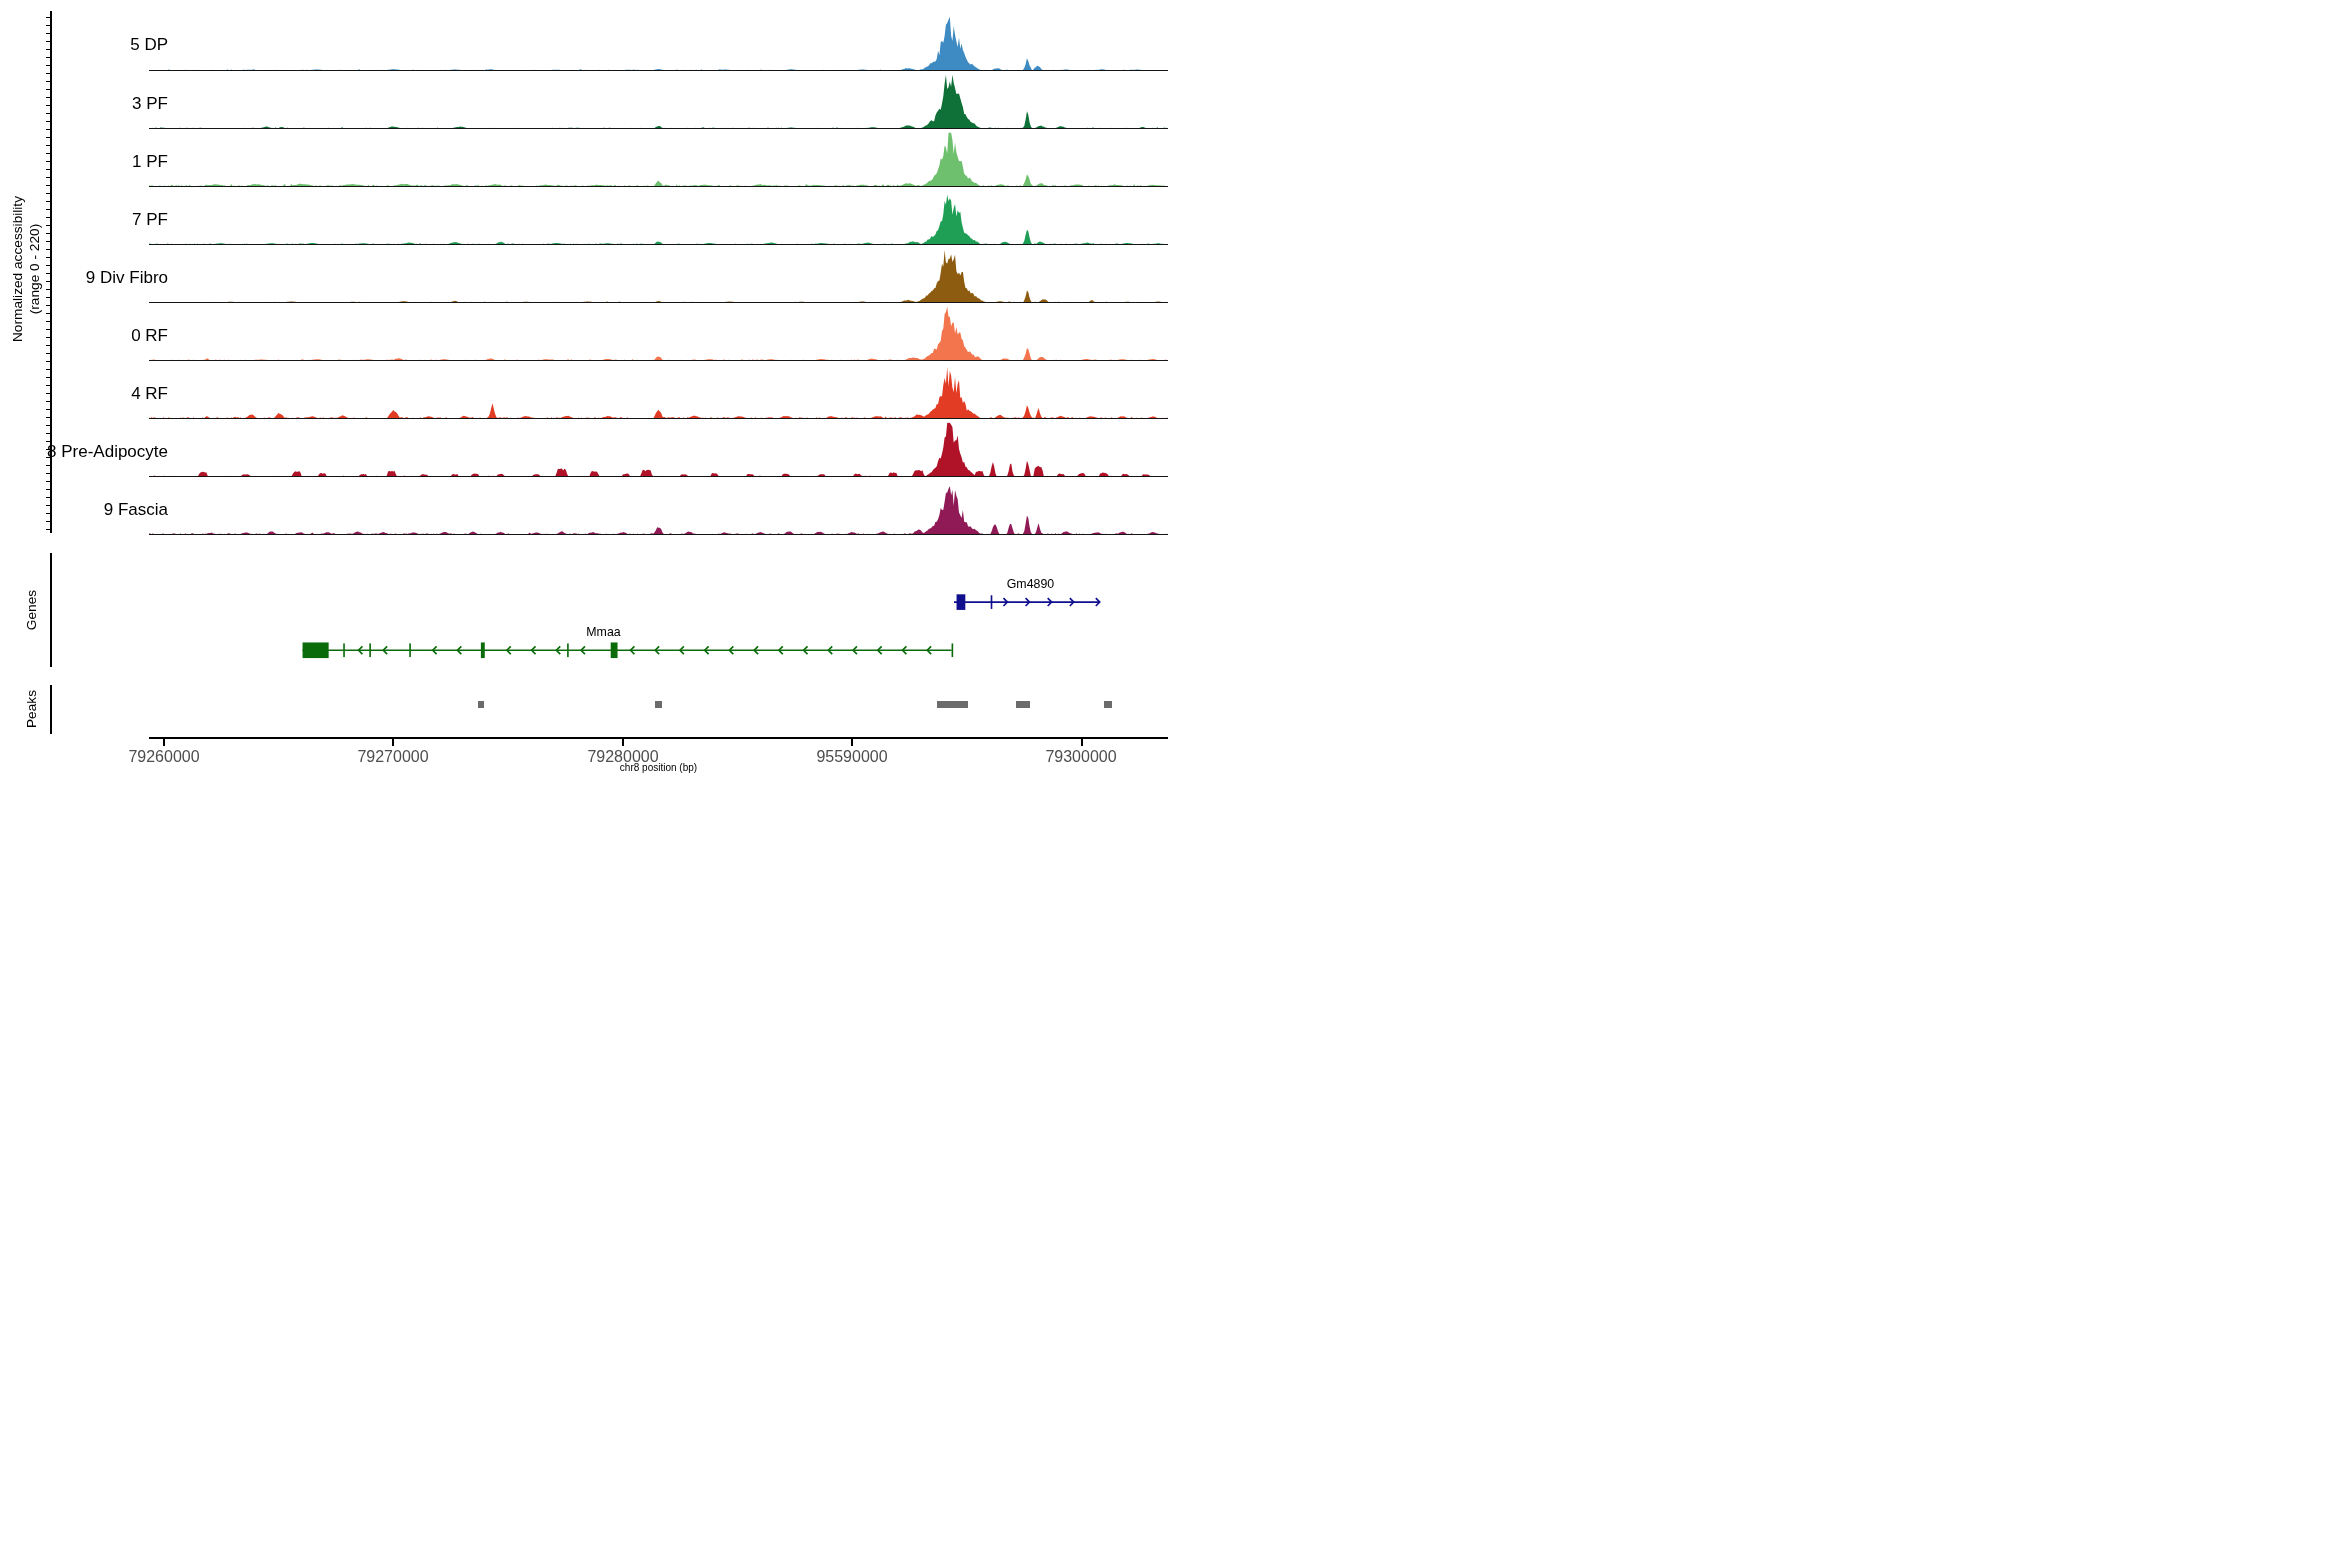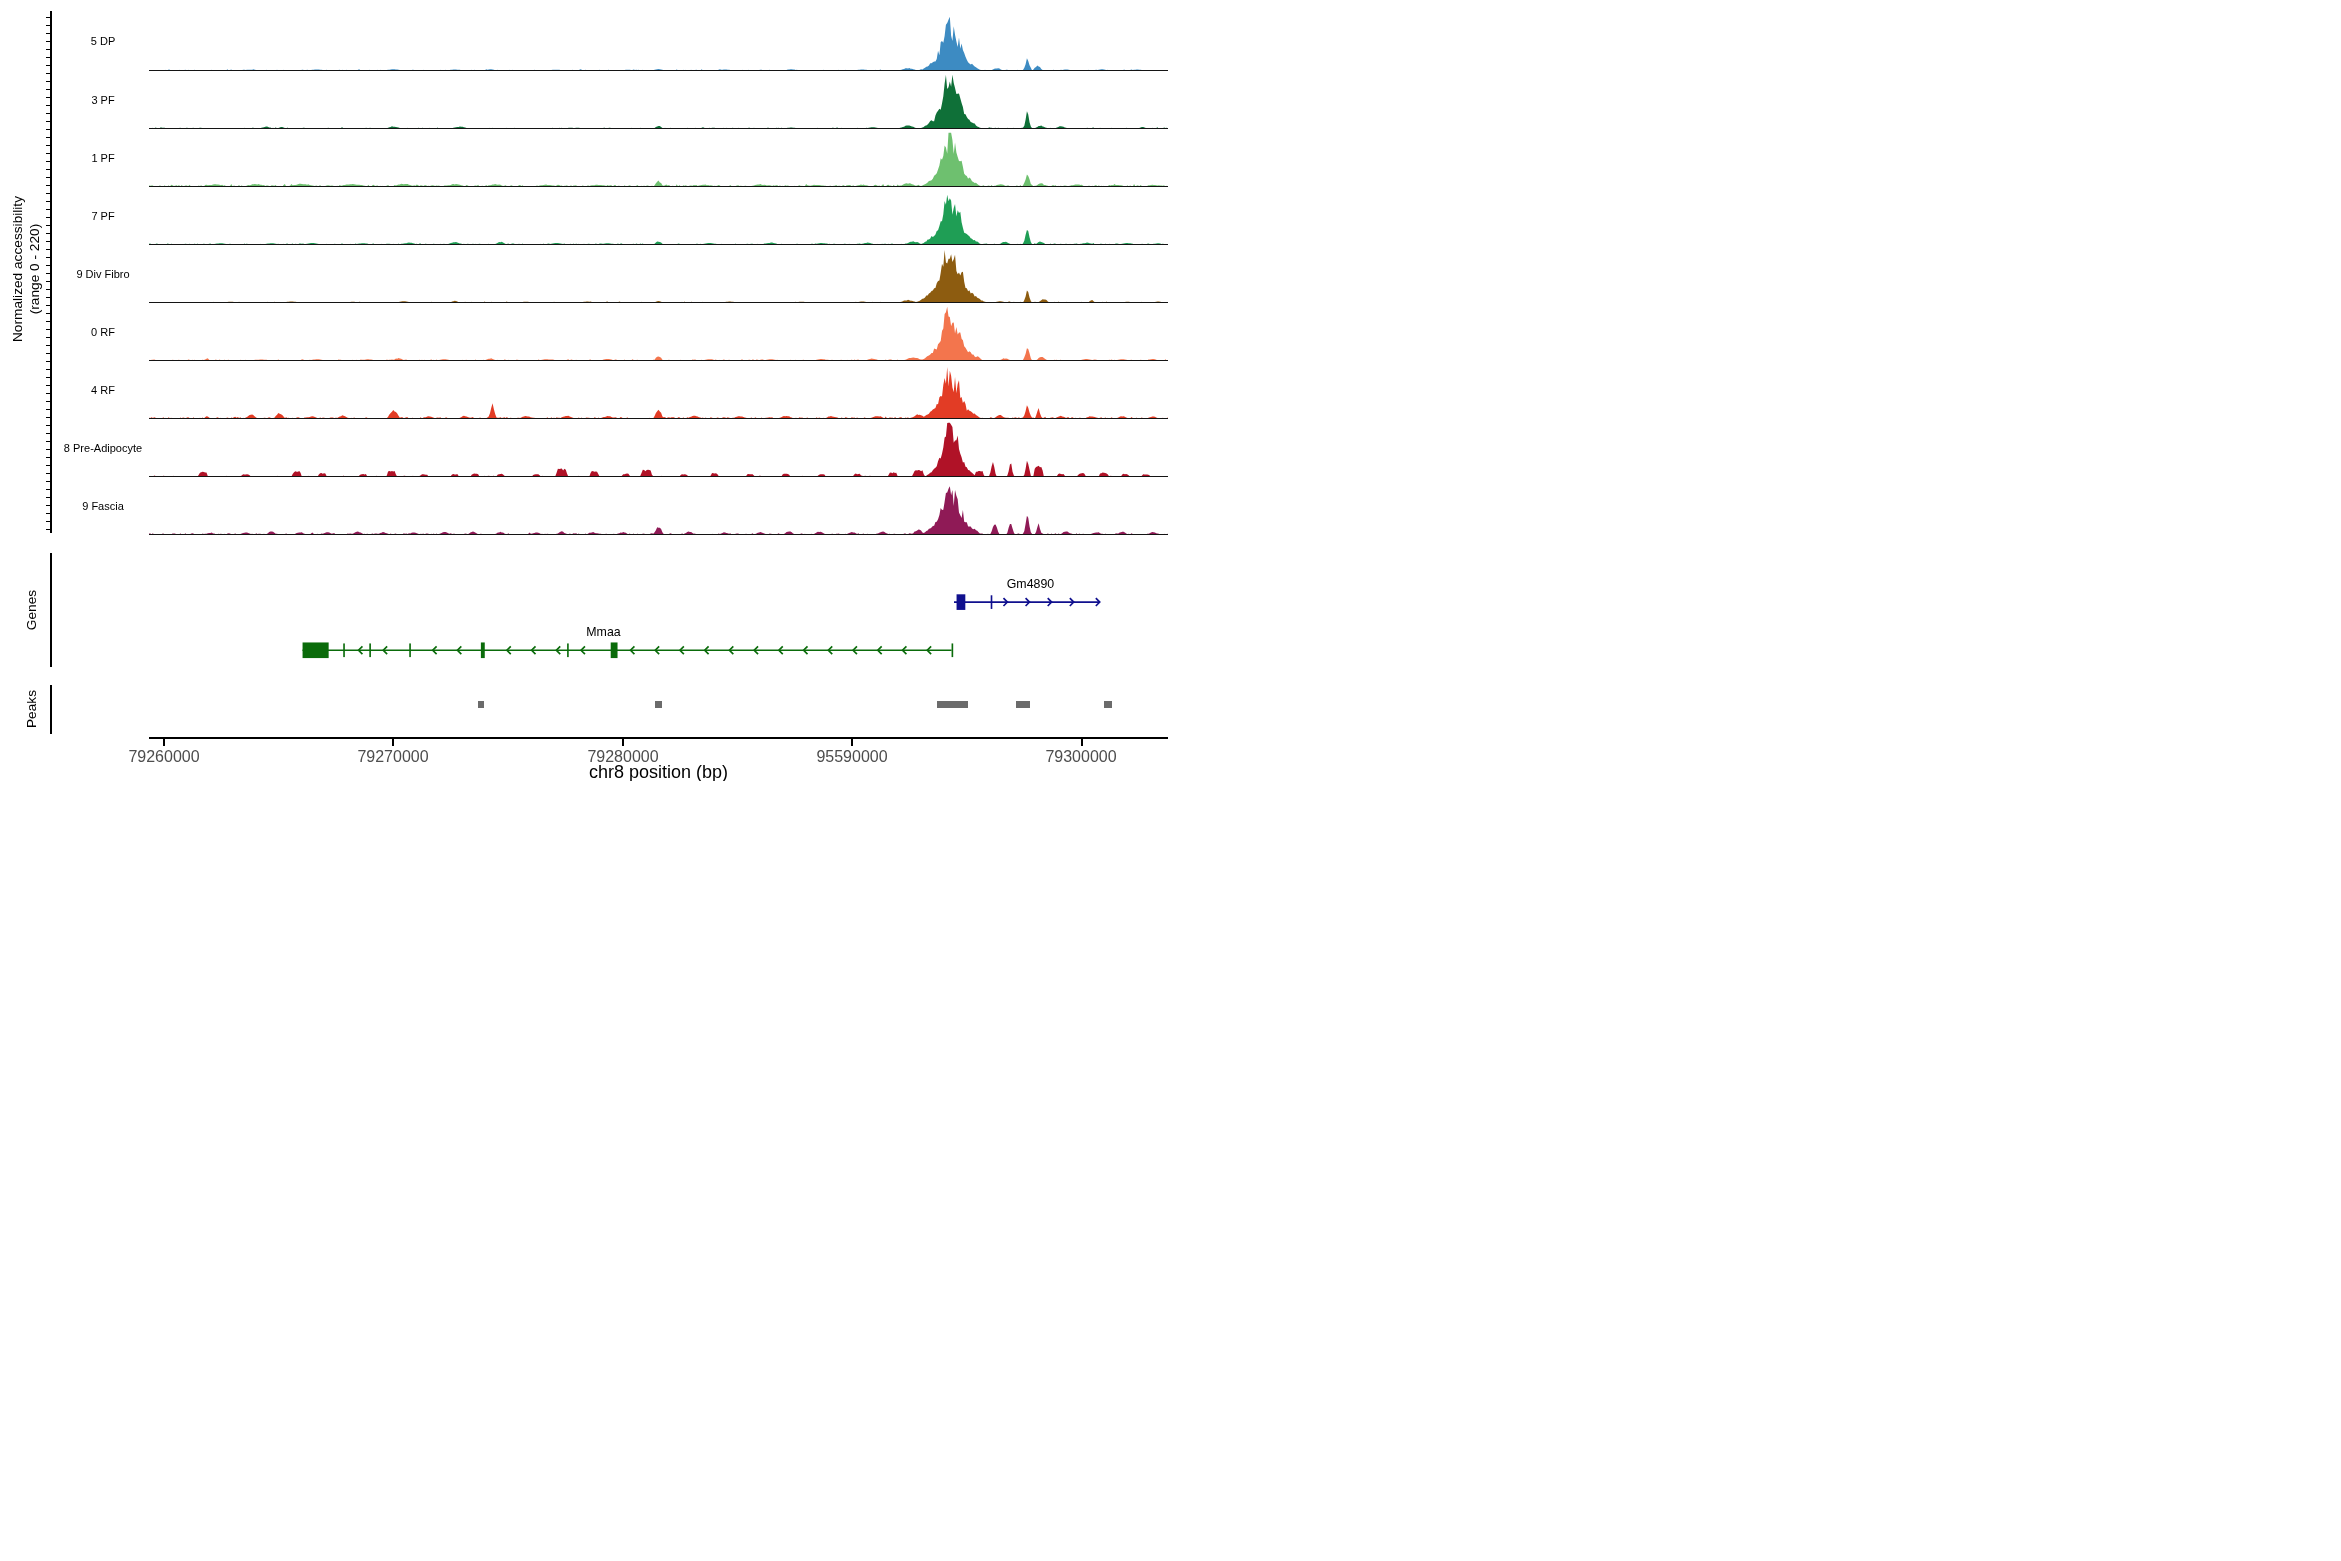--- a/index.html
+++ b/index.html
@@ -6,31 +6,31 @@
   .canvas{
     position:relative;width:1171px;height:781px;background:#fff;
     font-family:"Liberation Sans",sans-serif;overflow:hidden;
   }
   .rot{
     position:absolute;transform:translate(-50%,-50%) rotate(-90deg);
     white-space:nowrap;color:#000;
   }
   .yaxis-line{position:absolute;background:#000;}
   .track-label{
-    position:absolute;left:38px;width:130px;text-align:center;
-    font-size:11px;color:#000;
+    position:absolute;left:38px;width:130px;text-align:right;
+    font-size:17px;color:#000;
   }
   .track-svg{position:absolute;}
   .xaxis-line{position:absolute;background:#000;}
   .xtick-label{
     position:absolute;width:104px;text-align:center;
     font-size:16px;color:#4d4d4d;
   }
   .x-title{
-    position:absolute;text-align:center;font-size:18px;color:#000;
+    position:absolute;text-align:center;font-size:10px;color:#000;
   }
   .section-line{position:absolute;background:#000;}
   .genes-svg{position:absolute;}
 </style>
 </head>
 <body>
 
 <div class="canvas">
 
   <div class="rot" style="left:17px;top:269px;font-size:13.7px;">Normalized accessibility</div>

